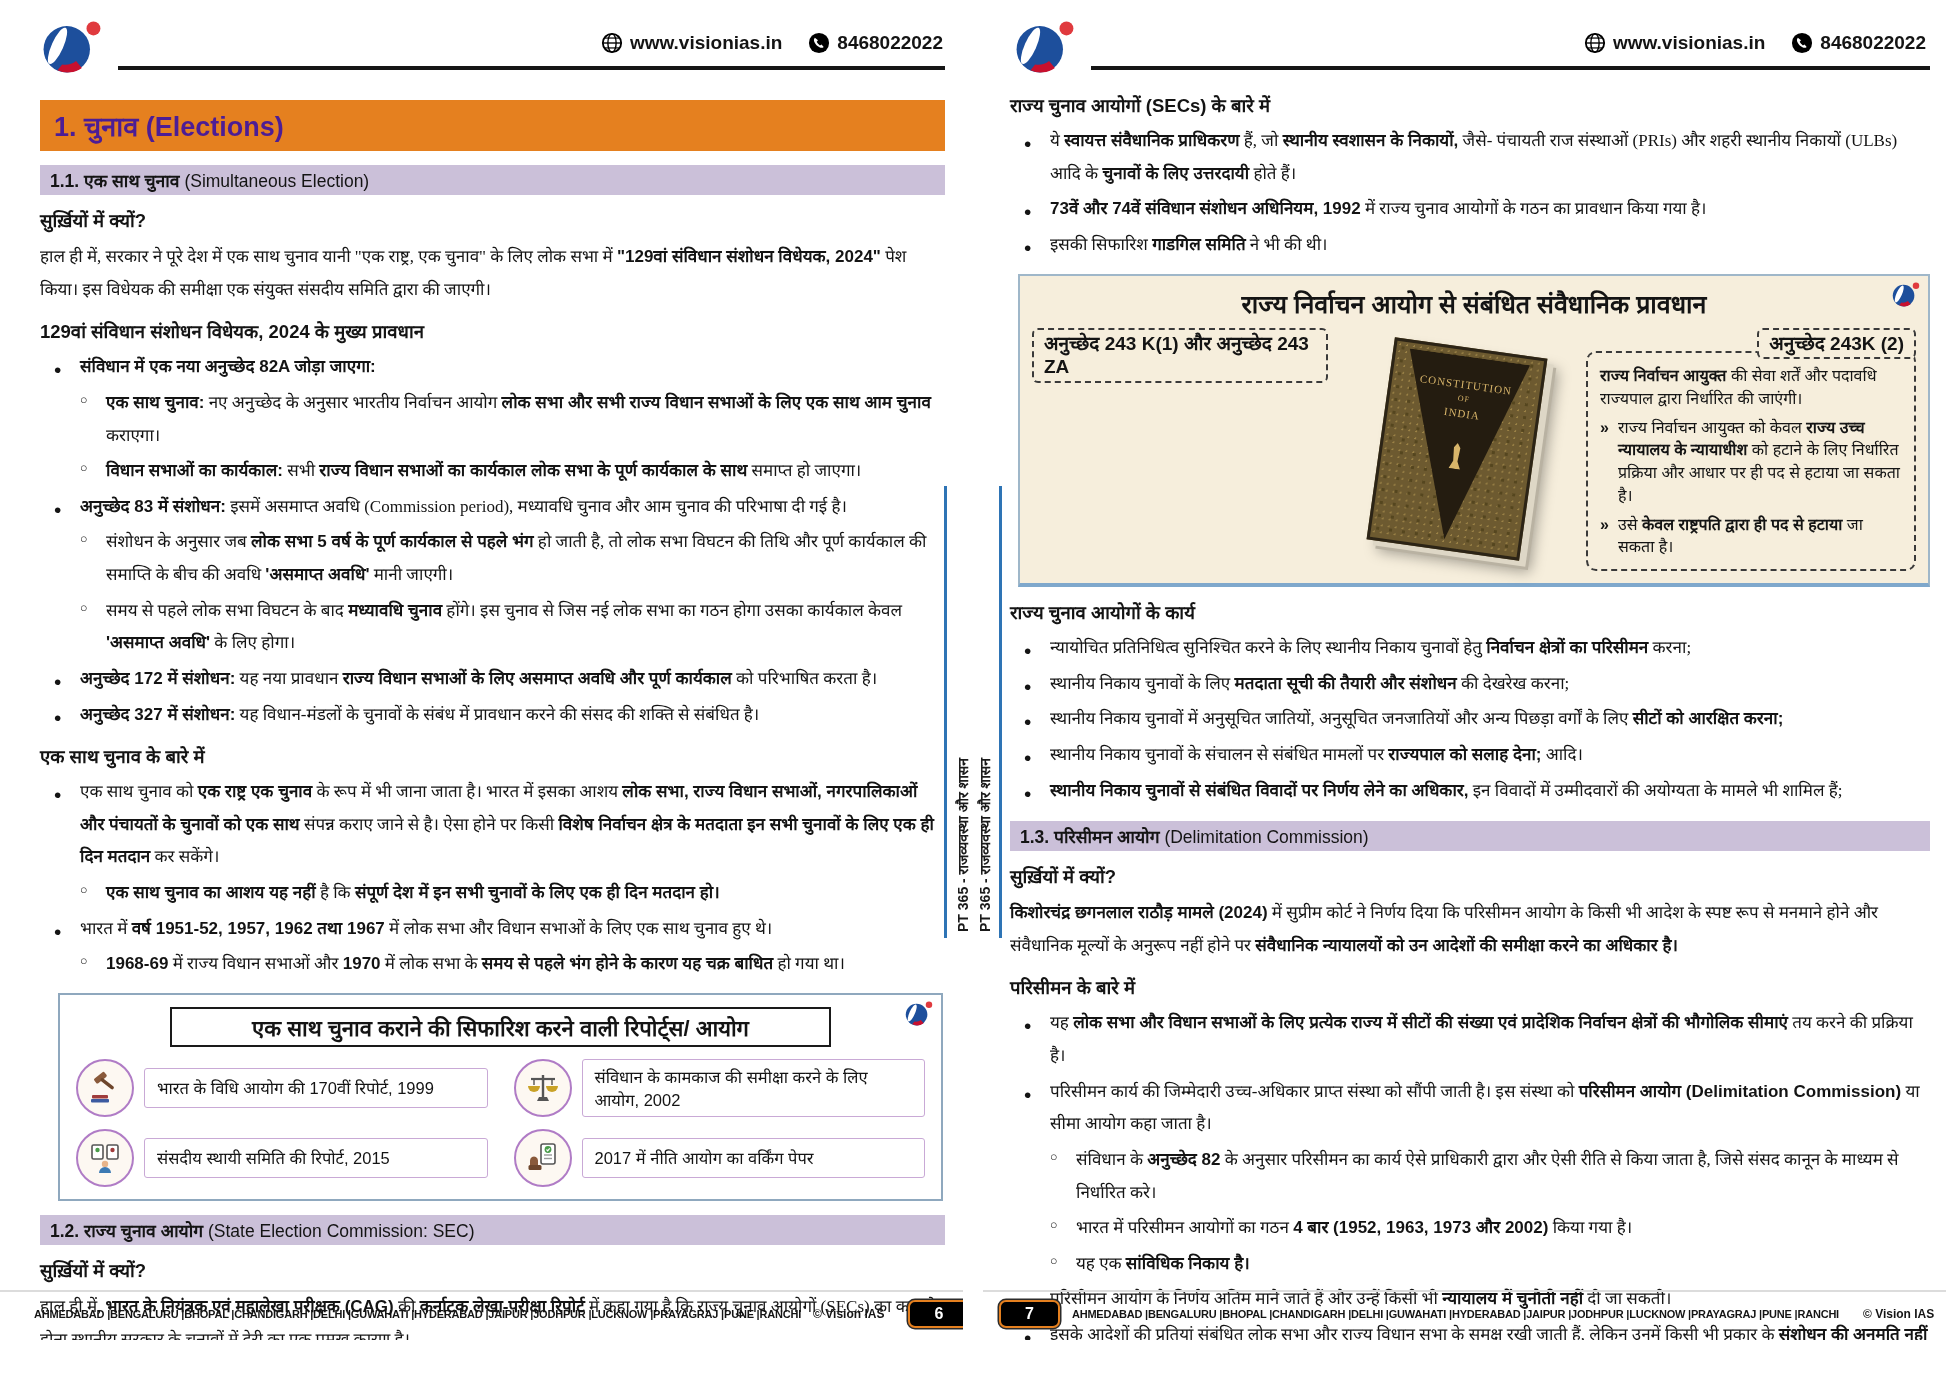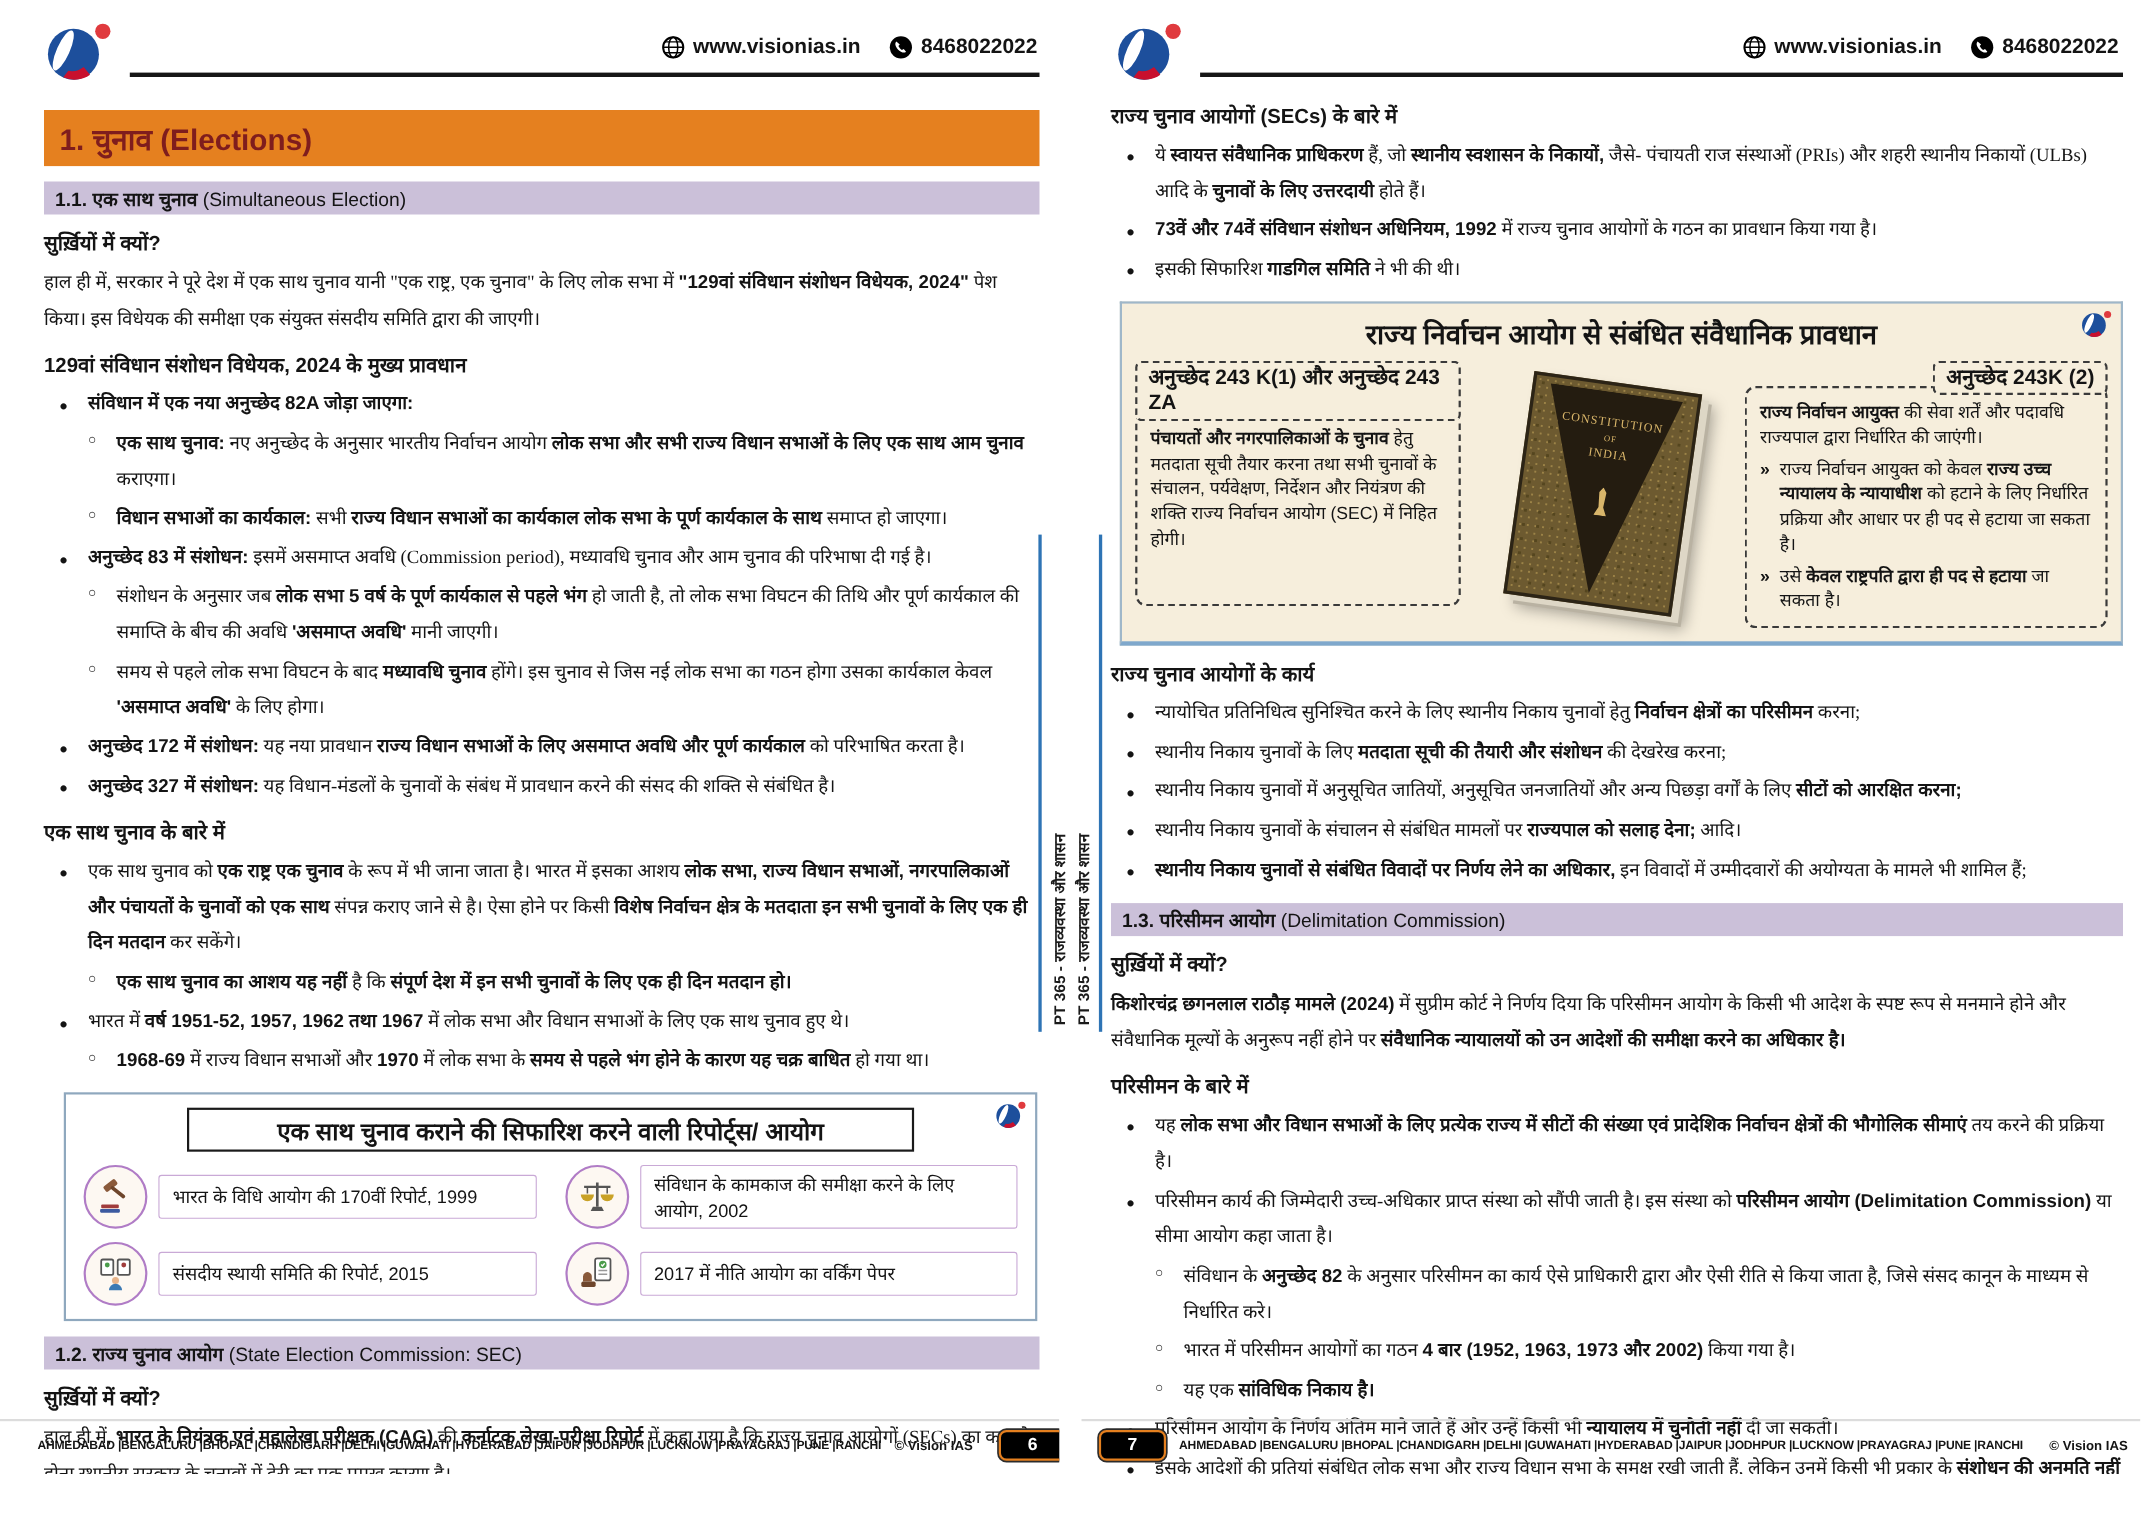--- a/index.html
+++ b/index.html
@@ -14,21 +14,21 @@
   #pageL .logo{left:40px;} #pageR .logo{left:30px;}
   .contacts{position:absolute;top:32px;right:20px;display:flex;align-items:center;gap:26px;
             font-family:"Liberation Sans",sans-serif;font-weight:700;font-size:19px;}
   .contact{display:flex;align-items:center;gap:7px;}
   .hrule{position:absolute;top:66px;height:4px;background:#161616;}
   #pageL .hrule{left:118px;right:18px;} #pageR .hrule{left:108px;right:16px;}
 
   .contentL{padding:0 18px 0 40px;}
   .contentR{padding:0 16px 0 27px;}
 
-  .banner-orange{background:#E5801F;color:#7f1d1d;font-family:"Liberation Sans",sans-serif;
+  .banner-orange{background:#E5801F;color:#4c1d95;font-family:"Liberation Sans",sans-serif;
                  font-weight:700;font-size:27px;padding:7px 14px;margin:10px 0 14px;}
   .banner-purple{background:#CBC0D9;font-family:"Liberation Sans",sans-serif;font-size:17.5px;
                  padding:3px 10px;margin:14px 0 8px;}
   .sechead{font-family:"Liberation Sans",sans-serif;font-weight:700;font-size:18.5px;margin:12px 0 8px;}
   .para{font-size:17px;line-height:1.95;margin:4px 0;}
   .b{font-family:"Liberation Sans",sans-serif;font-weight:700;}
 
   .blist{margin:2px 0;}
   .bullet{position:relative;font-size:17px;line-height:1.92;margin:3px 0;}
   .lvl1{padding-left:40px;}
@@ -273,21 +273,20 @@
       <svg class="mini-logo" viewBox="0 0 110 100">
         <circle cx="46" cy="54" r="40" fill="#1D4F9C"></circle>
         <ellipse cx="30" cy="48" rx="10" ry="34" fill="#fff" transform="rotate(24 30 48)"></ellipse>
         <path d="M30 90 A42 42 0 0 0 72 86 L62 74 A30 30 0 0 1 38 80 Z" fill="#C8102E"></path>
         <circle cx="92" cy="18" r="12" fill="#E03A3E"></circle>
       </svg>
       <div class="const-title">राज्य निर्वाचन आयोग से संबंधित संवैधानिक प्रावधान</div>
       <div class="const-cols">
         <div class="c-left">
           <span class="dash-head">अनुच्छेद 243 K(1) और अनुच्छेद 243 ZA</span>
-          <div class="dash-body" style="min-height:150px;"><span class="b">पंचायतों और नगरपालिकाओं के चुनाव</span><span> हेतु मतदाता सूची तैयार करना तथा सभी चुनावों के संचालन, पर्यवेक्षण, निर्देशन और नियंत्रण की शक्ति राज्य निर्वाचन आयोग (SEC) में निहित होगी।</span></div>
         </div>
         <div class="c-mid">
           <div class="book">
             <div class="book-tri"></div>
             <div class="book-text">
               <div>CONSTITUTION</div>
               <div style="font-size:8px;">OF</div>
               <div>INDIA</div>
             </div>
             <div class="book-emblem"></div>

